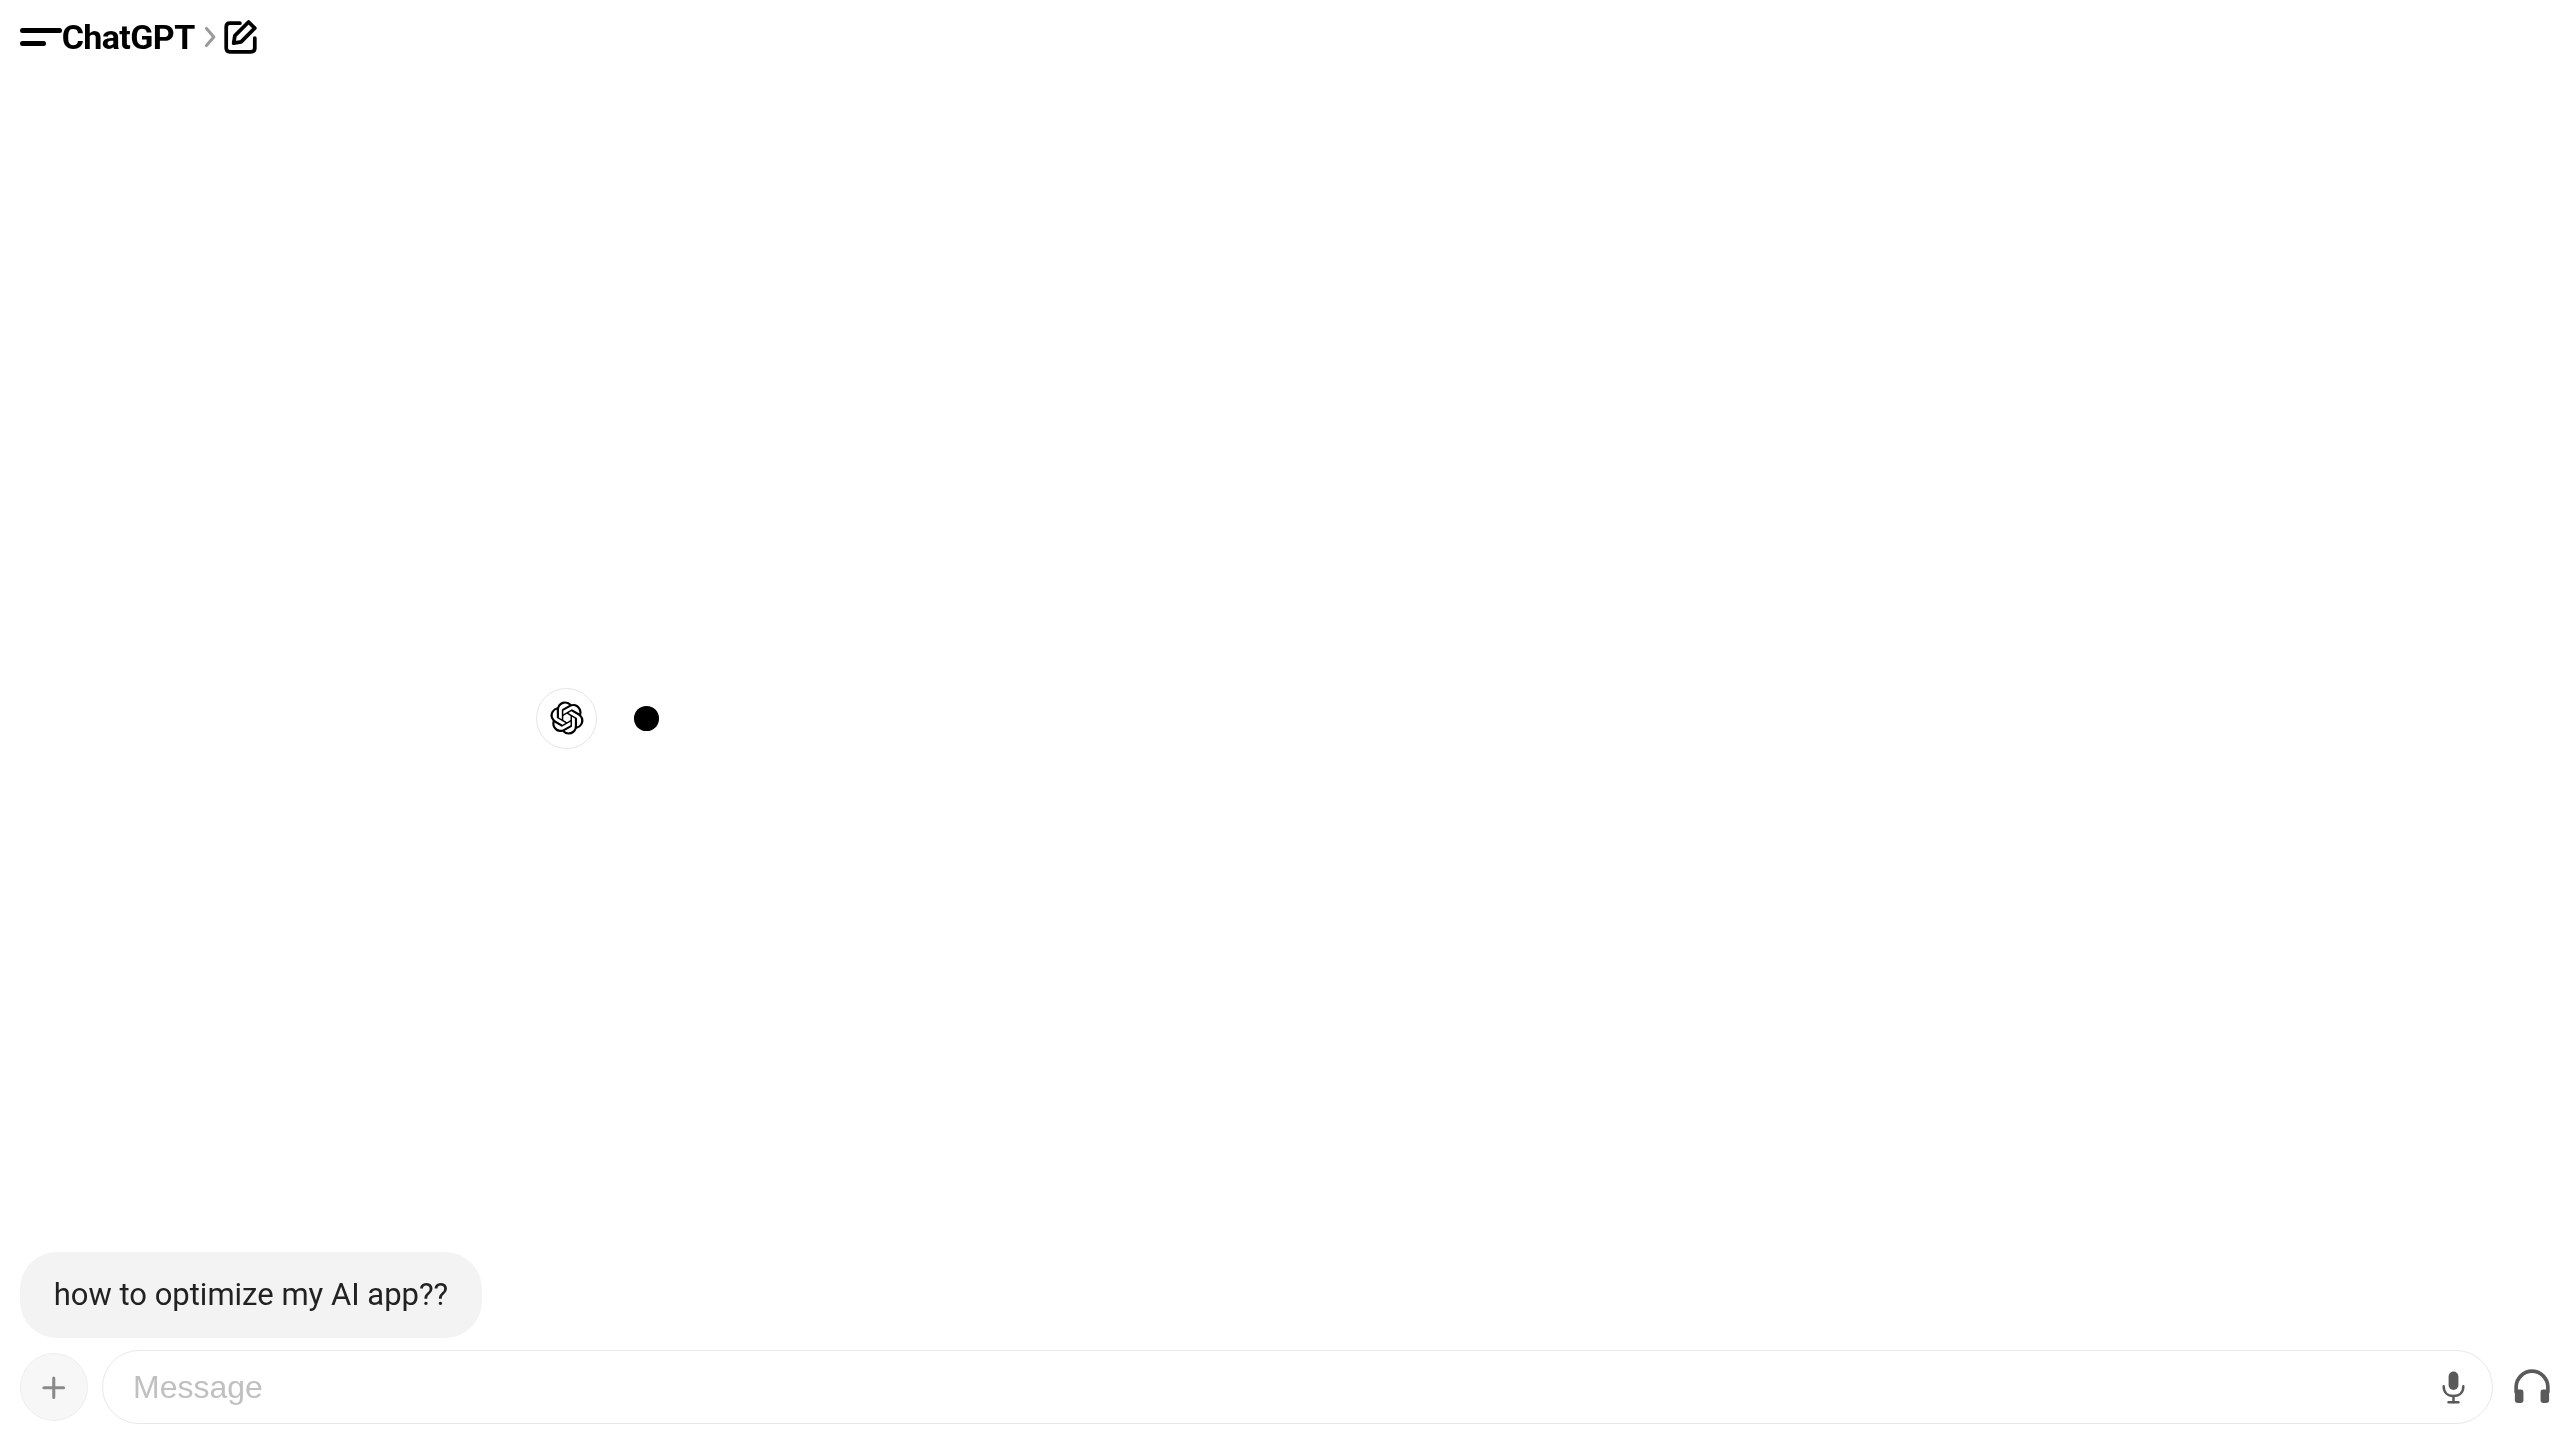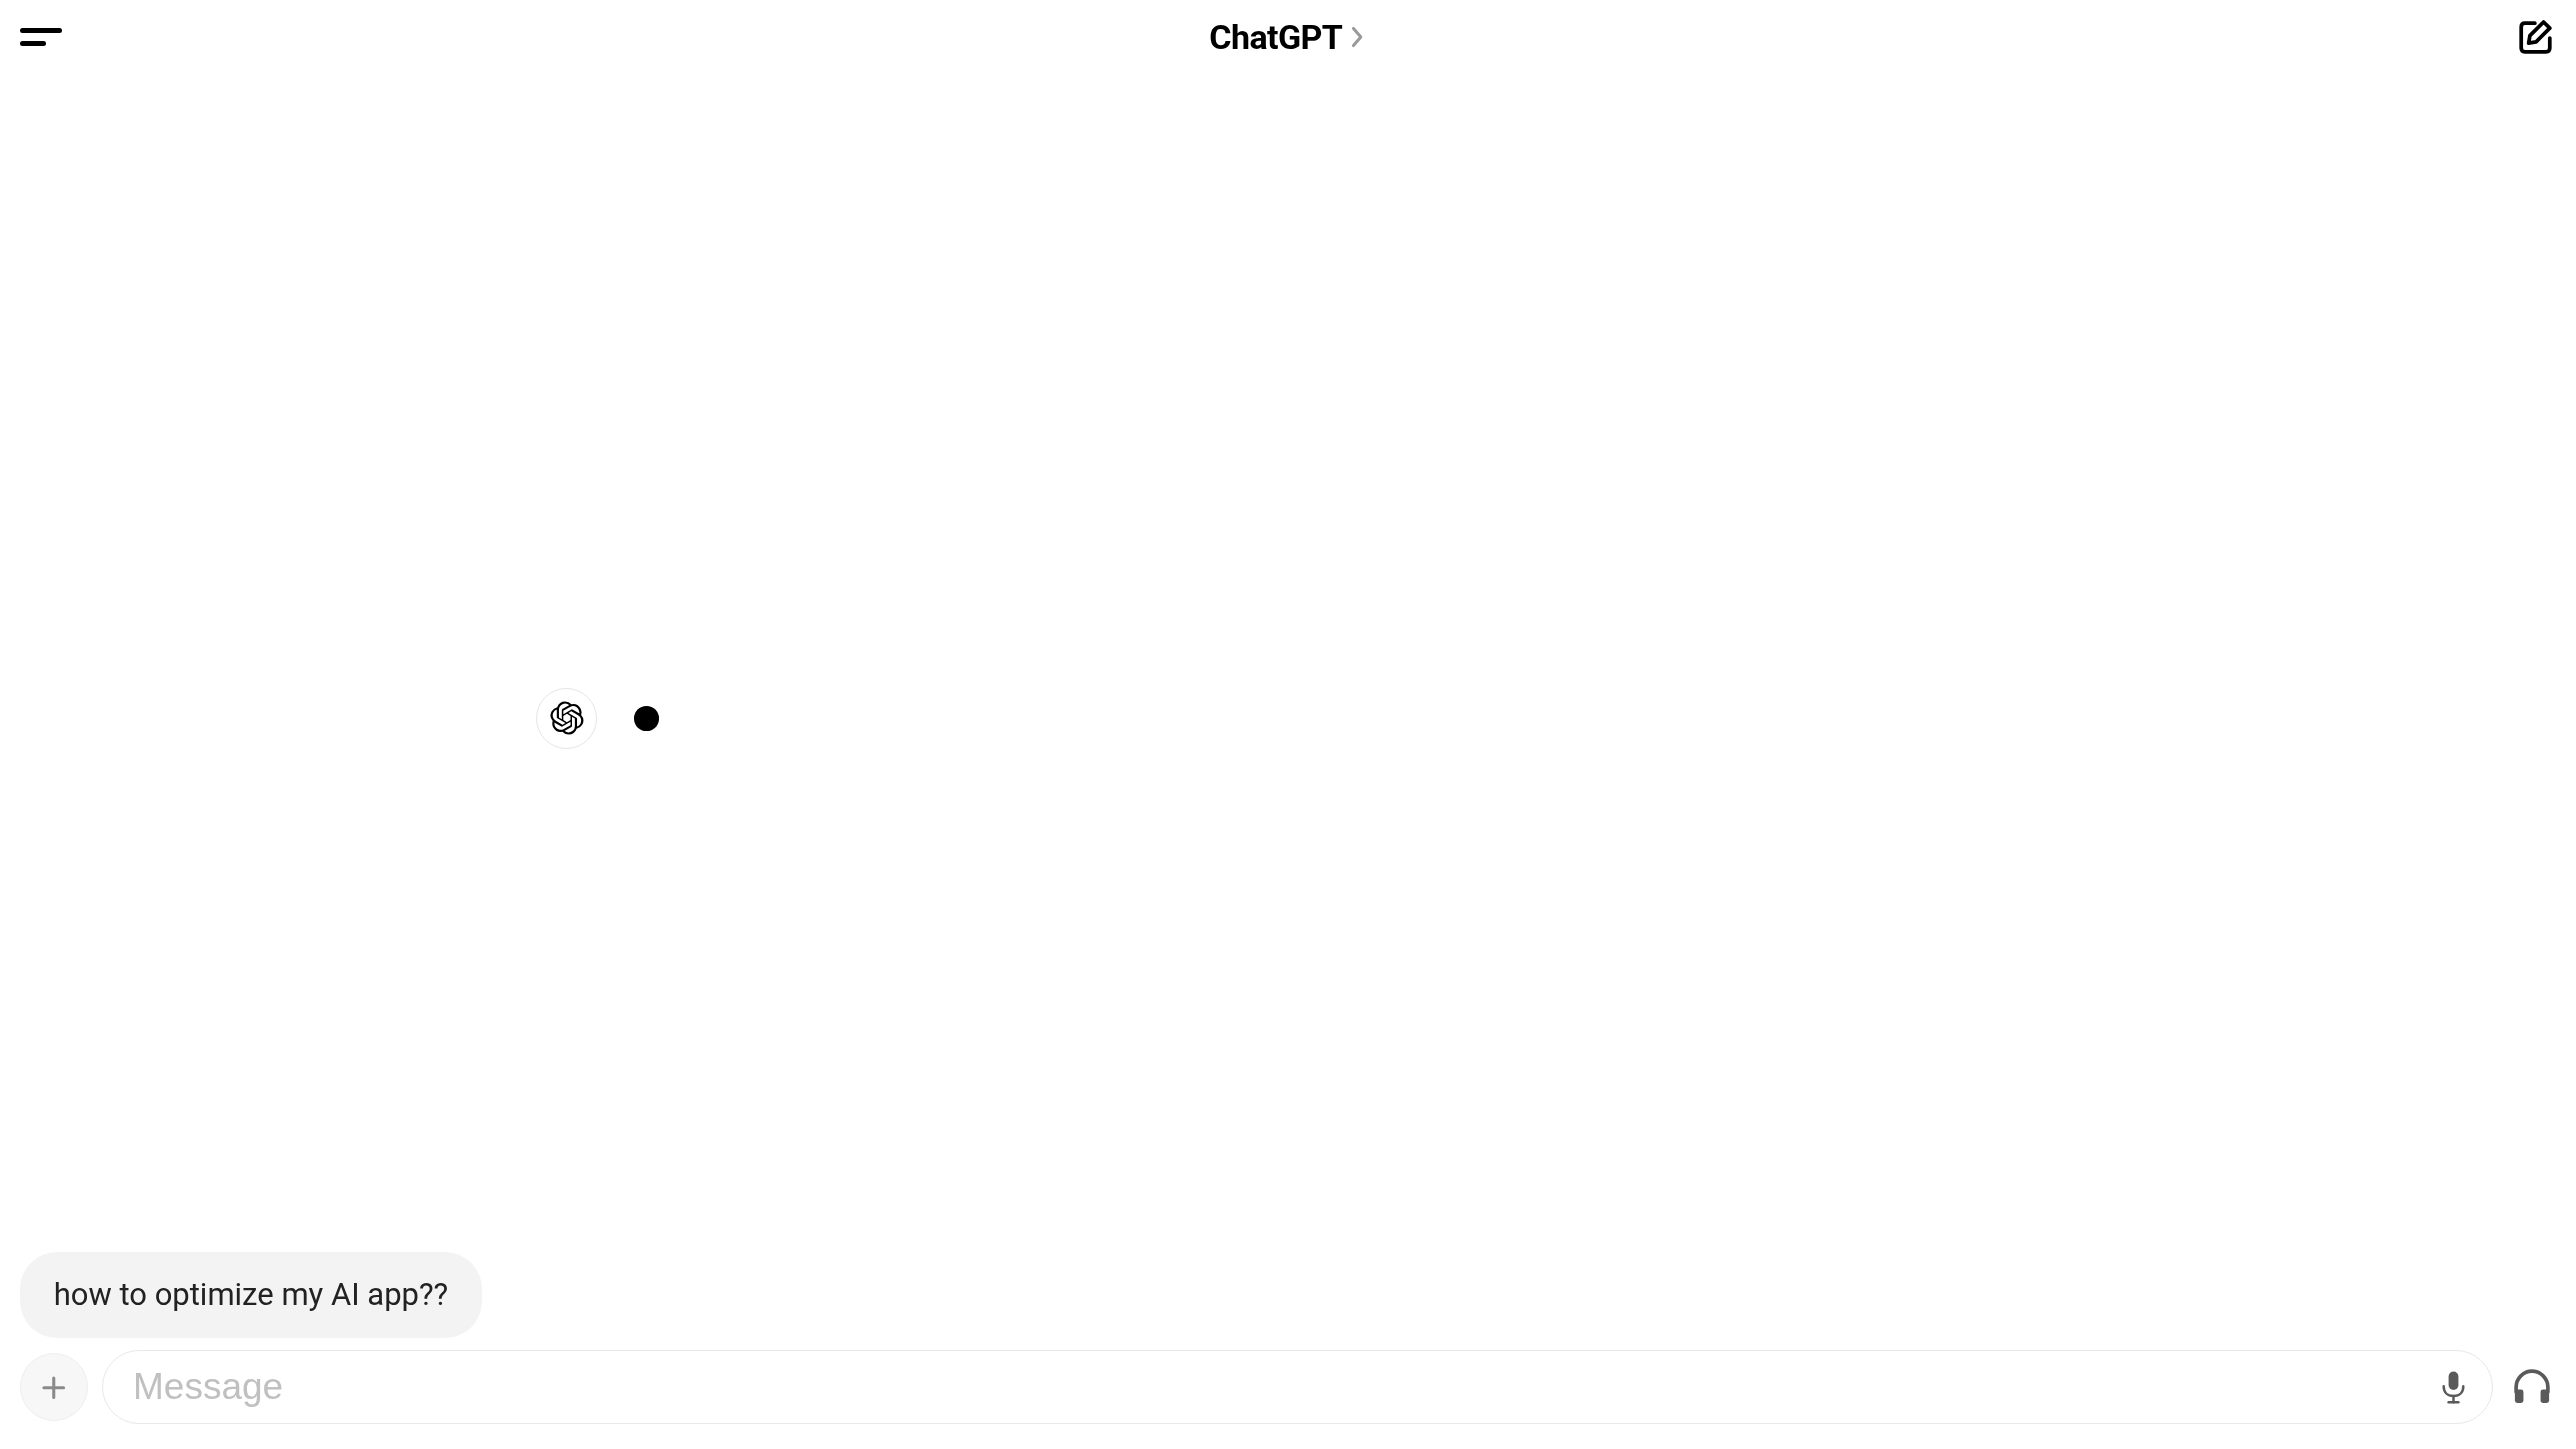--- a/index.html
+++ b/index.html
@@ -14,21 +14,20 @@
       width: 100vw;
       height: 100vh;
       display: flex;
       flex-direction: column;
       overflow: hidden;
     }
     
     .header {
       display: flex;
       align-items: center;
-      justify-content: space-between;
       padding: 14.8px 19.7px;
       height: 74px;
     }
     
     .menu-button {
       width: 42px;
       height: 29.5px;
       display: flex;
       flex-direction: column;
       justify-content: center;
@@ -168,21 +167,21 @@
       display: flex;
       align-items: center;
       padding: 0 19.7px 0 29.5px;
       background: #fff;
     }
     
     .message-input {
       flex: 1;
       border: none;
       outline: none;
-      font-size: 37px;
+      font-size: 32px;
       color: #333;
       background: transparent;
     }
     
     .message-input::placeholder {
       color: #c0c0c0;
     }
     
     .mic-button {
       width: 37px;

